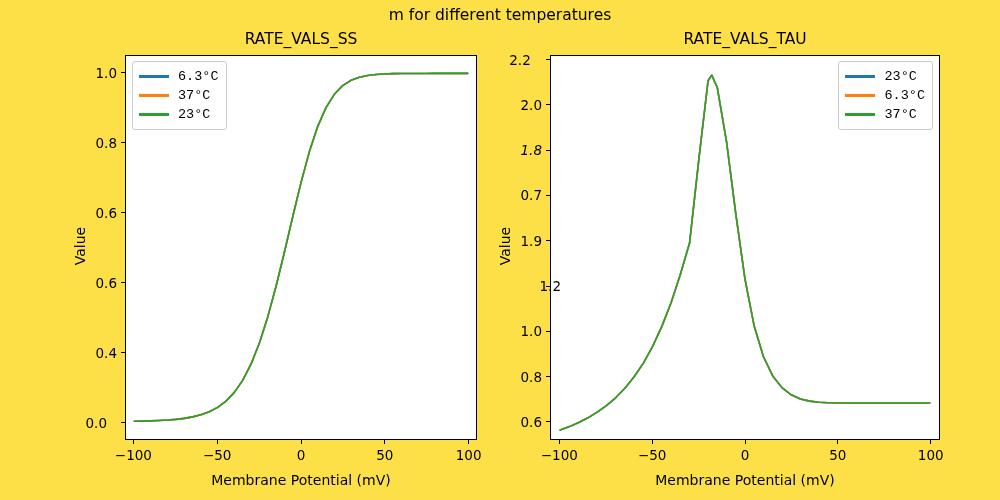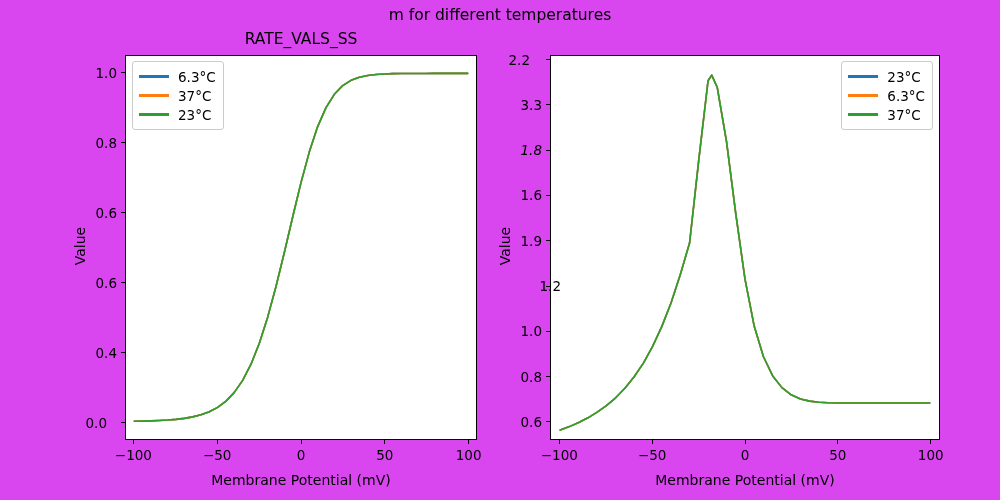--- a/index.html
+++ b/index.html
@@ -4,21 +4,21 @@
 <style>
   html, body {
     margin: 0;
     padding: 0;
     background: #ffffff;
   }
   #figure {
     position: relative;
     width: 1000px;
     height: 500px;
-    background: #d946ef;
+    background: #fde047;
     font-family: "DejaVu Sans", sans-serif;
     overflow: hidden;
   }
   .suptitle {
     position: absolute;
     top: 6px;
     left: 0;
     width: 1000px;
     text-align: center;
     font-size: 15.5px;
@@ -97,20 +97,21 @@
     border-radius: 3px;
     background: rgba(255,255,255,0.9);
     padding: 5px 7px 5px 6px;
   }
   #legend-left  { left: 6px;  top: 5px; }
   #legend-right { right: 6px; top: 5px; }
   .legend-row {
     display: flex;
     align-items: center;
     height: 19px;
+    font-family: Liberation Mono, monospace;
   }
   .legend-swatch {
     width: 30px;
     height: 2.2px;
     margin-right: 9px;
     flex: 0 0 auto;
   }
   .legend-text {
     font-size: 13.5px;
     color: #000000;
@@ -167,20 +168,21 @@
       <div class="tick-label-y" style="left: 73px; width: 44px; top: 212.5px;">0.6</div>
       <div class="tickmark-y" style="left: 121px; top: 142px;"></div>
       <div class="tick-label-y" style="left: 73px; width: 44px; top: 142.5px;">0.8</div>
       <div class="tickmark-y" style="left: 121px; top: 72px;"></div>
       <div class="tick-label-y" style="left: 73px; width: 44px; top: 72.5px;">1.0</div>
       <div class="xlabel" style="left: 125px; width: 352px; top: 472px;">Membrane Potential (mV)</div>
       <div class="ylabel" style="left: 30px; top: 237.5px; width: 100px; text-align: center; transform: rotate(-90deg);">Value</div>
     </div>
 
   <div class="axes" id="axes-right">
+    <div class="axtitle">RATE_VALS_TAU</div>
     <svg class="plot-svg" id="svg-right" preserveAspectRatio="none" viewBox="0 0 390 385">
         <polyline points="9.29,375.94 18.57,372.54 27.86,368.47 37.14,363.71 46.43,358.05 55.71,351.48 65.00,343.56 74.29,334.04 83.57,322.49 92.86,308.68 102.14,291.92 111.43,271.76 120.71,247.99 130.00,219.68 139.29,187.97 148.57,104.18 157.86,24.91 161.57,19.25 167.14,31.71 176.43,86.06 185.71,158.53 195.00,224.21 204.29,271.76 213.57,302.34 222.86,321.59 232.14,333.36 241.43,340.61 250.71,344.69 260.00,346.95 269.29,348.09 278.57,348.54 287.86,348.76 306.43,348.76 325.00,348.76 343.57,348.76 362.14,348.76 380.71,348.76" fill="none" stroke="#1f77b4" stroke-width="1.6" stroke-linejoin="round" stroke-linecap="round"></polyline>
         <polyline points="9.29,375.94 18.57,372.54 27.86,368.47 37.14,363.71 46.43,358.05 55.71,351.48 65.00,343.56 74.29,334.04 83.57,322.49 92.86,308.68 102.14,291.92 111.43,271.76 120.71,247.99 130.00,219.68 139.29,187.97 148.57,104.18 157.86,24.91 161.57,19.25 167.14,31.71 176.43,86.06 185.71,158.53 195.00,224.21 204.29,271.76 213.57,302.34 222.86,321.59 232.14,333.36 241.43,340.61 250.71,344.69 260.00,346.95 269.29,348.09 278.57,348.54 287.86,348.76 306.43,348.76 325.00,348.76 343.57,348.76 362.14,348.76 380.71,348.76" fill="none" stroke="#ff7f0e" stroke-width="1.6" stroke-linejoin="round" stroke-linecap="round"></polyline>
         <polyline points="9.29,375.94 18.57,372.54 27.86,368.47 37.14,363.71 46.43,358.05 55.71,351.48 65.00,343.56 74.29,334.04 83.57,322.49 92.86,308.68 102.14,291.92 111.43,271.76 120.71,247.99 130.00,219.68 139.29,187.97 148.57,104.18 157.86,24.91 161.57,19.25 167.14,31.71 176.43,86.06 185.71,158.53 195.00,224.21 204.29,271.76 213.57,302.34 222.86,321.59 232.14,333.36 241.43,340.61 250.71,344.69 260.00,346.95 269.29,348.09 278.57,348.54 287.86,348.76 306.43,348.76 325.00,348.76 343.57,348.76 362.14,348.76 380.71,348.76" fill="none" stroke="#2ca02c" stroke-width="1.6" stroke-linejoin="round" stroke-linecap="round"></polyline>
       </svg>
     <div class="legend" id="legend-right">
         <div class="legend-row">
           <span class="legend-swatch" style="background: rgb(31, 119, 180);"></span>
           <span class="legend-text">23°C</span>
         </div>
@@ -209,24 +211,24 @@
       <div class="tick-label-y" style="left: 498px; width: 44px; top: 421.882px;">0.6</div>
       <div class="tickmark-y" style="left: 546px; top: 376.088px;"></div>
       <div class="tick-label-y" style="left: 498px; width: 44px; top: 376.588px;">0.8</div>
       <div class="tickmark-y" style="left: 546px; top: 330.794px;"></div>
       <div class="tick-label-y" style="left: 498px; width: 44px; top: 331.294px;">1.0</div>
       <div class="tickmark-y" style="left: 546px; top: 285.5px;"></div>
       <div class="tick-label-y" style="left: 517px; width: 44px; top: 286px;">1.2</div>
       <div class="tickmark-y" style="left: 546px; top: 240.206px;"></div>
       <div class="tick-label-y" style="left: 498px; width: 44px; top: 240.706px;">1.9</div>
       <div class="tickmark-y" style="left: 546px; top: 194.912px;"></div>
-      <div class="tick-label-y" style="left: 498px; width: 44px; top: 195.412px;">1.6</div>
+      <div class="tick-label-y" style="left: 498px; width: 44px; top: 195.412px;">0.7</div>
       <div class="tickmark-y" style="left: 546px; top: 149.618px;"></div>
       <div class="tick-label-y" style="left: 498px; width: 44px; top: 150.118px; font-style: italic;">1.8</div>
       <div class="tickmark-y" style="left: 546px; top: 104.324px;"></div>
-      <div class="tick-label-y" style="left: 498px; width: 44px; top: 104.824px;">3.3</div>
+      <div class="tick-label-y" style="left: 498px; width: 44px; top: 104.824px;">2.0</div>
       <div class="tickmark-y" style="left: 546px; top: 59.0294px;"></div>
-      <div class="tick-label-y" style="left: 486px; width: 44px; top: 59.5294px;">2.2</div>
+      <div class="tick-label-y" style="left: 498px; width: 44px; top: 59.5294px; text-align: center;">2.2</div>
       <div class="xlabel" style="left: 550px; width: 390px; top: 472px;">Membrane Potential (mV)</div>
       <div class="ylabel" style="left: 455px; top: 237.5px; width: 100px; text-align: center; transform: rotate(-90deg);">Value</div>
     </div>
 
 </div>
 
 </body></html>

